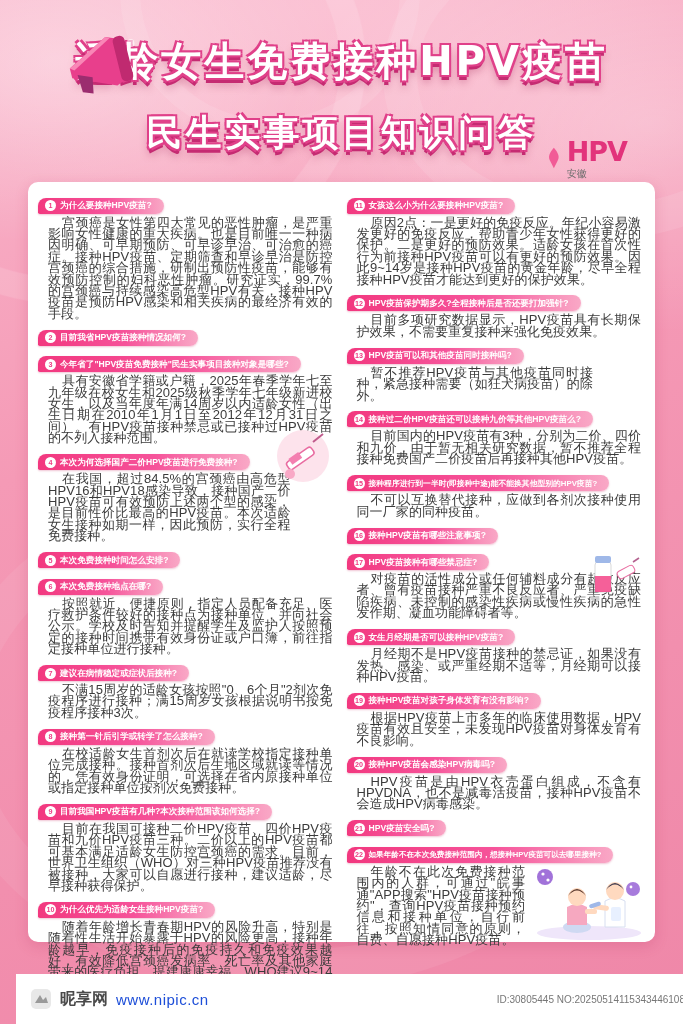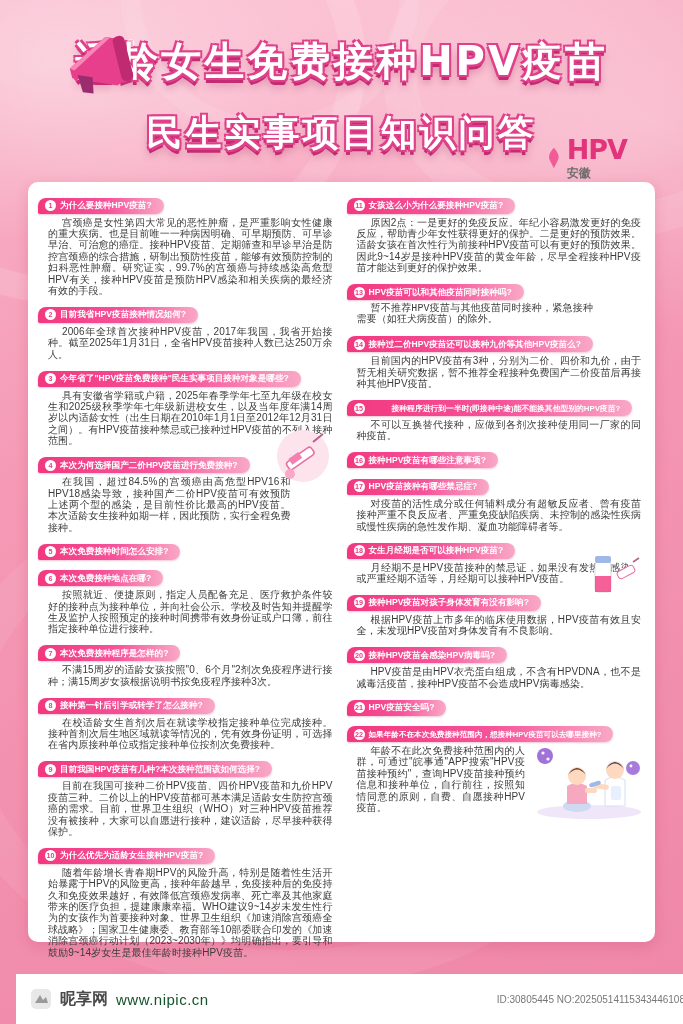--- a/index.html
+++ b/index.html
@@ -52,21 +52,21 @@
 
   
   .megaphone { position:absolute; left:60px; top:6px; width:90px; height:70px; transform:rotate(-14deg); }
   
   .hpv-badge {
     position:absolute; right:56px; top:108px;
     width:82px; height:52px;
     display:flex; align-items:center; gap:4px;
   }
   .hpv-badge .mark { font-size:27px; font-weight:bold; color:#e2337b; font-family:"DejaVu Sans", sans-serif; letter-spacing:-1px;}
-  .hpv-badge .sub { font-size:12px; color:#6d6d6d;font-weight:bold; }
+  .hpv-badge .sub { font-size:10px; color:#6d6d6d; }
 
   
   .panel {
     position:absolute; left:28px; top:182px; width:627px; height:760px;
     background:#ffffff; border-radius:10px;
     box-shadow:0 4px 14px rgba(170,30,80,.18);
     padding:12px 10px 8px 10px;
     display:flex; gap:10px;
   }
   .col { width:300px; }
@@ -82,40 +82,40 @@
     line-height:11px;
     max-width:298px;
     box-shadow:0 1px 2px rgba(200,30,90,.25);
   }
   .qnum {
     display:inline-block; width:11px; height:11px; border-radius:50%;
     background:#fff; color:#ef3c84; font-size:7.2px; font-weight:bold;
     text-align:center; line-height:11px; margin-right:4px; flex:0 0 auto;
   }
   .qbody {
-    font-size:10px; line-height:11.4px; color:#3b3b3b;
+    font-size:13px; line-height:11.4px; color:#3b3b3b;
     text-align:justify; padding:3px 4px 0 10px;
     letter-spacing:.1px;
   }
   .qbody.indent { text-indent:14px; }
 
   
   .ill { position:absolute; pointer-events:none; }
   .ill-syringe { right:6px; top:232px; width:58px; height:62px; }
   .ill-vaccine { right:4px; top:358px; width:54px; height:46px; }
 
   
   .bottom-art { display:flex; align-items:flex-end; gap:6px; padding:4px 4px 0 8px; }
 
   
   .footer { position:absolute; left:16px; bottom:0; width:683px; height:50px; background:#ffffff; }
   .footer-inner { display:flex; align-items:center; height:50px; padding:0 14px; justify-content:space-between; }
   .brand { display:flex; align-items:center; gap:8px; }
   .brand-cn { font-size:16px; color:#4a4a4a; font-weight:bold; }
-  .brand-url { font-size:15px; color:#14532d; letter-spacing:.5px; }
+  .brand-url { font-size:15px; color:#1d4ed8; letter-spacing:.5px; }
   .footer-id { font-size:10px; color:#777; }
 </style>
 </head>
 <body>
 
 <div class="bg">
   <div class="swirl sw1"></div>
   <div class="swirl sw2"></div>
   <div class="swirl sw3"></div>
   <div class="swirl sw4"></div>
@@ -155,21 +155,20 @@
         <span>为什么要接种HPV疫苗?</span>
       </div>
       <div class="qbody indent">宫颈癌是女性第四大常见的恶性肿瘤，是严重影响女性健康的重大疾病。也是目前唯一一种病因明确、可早期预防、可早诊早治、可治愈的癌症。接种HPV疫苗、定期筛查和早诊早治是防控宫颈癌的综合措施，研制出预防性疫苗，能够有效预防控制的妇科恶性肿瘤。研究证实，99.7%的宫颈癌与持续感染高危型HPV有关，接种HPV疫苗是预防HPV感染和相关疾病的最经济有效的手段。</div>
     </div>
 
     <div class="qa">
       <div class="qhead">
         <span class="qnum">2</span>
         <span>目前我省HPV疫苗接种情况如何?</span>
       </div>
-      <div class="qbody indent">2006年全球首次接种HPV疫苗，2017年我国，我省开始接种。截至2025年1月31日，全省HPV疫苗接种人数已达250万余人。</div>
     </div>
 
     <div class="qa">
       <div class="qhead">
         <span class="qnum">3</span>
         <span>今年省了"HPV疫苗免费接种"民生实事项目接种对象是哪些?</span>
       </div>
       <div class="qbody indent">具有安徽省学籍或户籍，2025年春季学年七至九年级在校女生和2025级秋季学年七年级新进校女生，以及当年度年满14周岁以内适龄女性（出生日期在2010年1月1日至2012年12月31日之间）。有HPV疫苗接种禁忌或已接种过HPV疫苗的不列入接种范围。</div>
     </div>
 
@@ -199,21 +198,21 @@
       <div class="qhead">
         <span class="qnum">6</span>
         <span>本次免费接种地点在哪?</span>
       </div>
       <div class="qbody indent">按照就近、便捷原则，指定人员配备充足、医疗救护条件较好的接种点为接种单位，并向社会公示。学校及时告知并提醒学生及监护人按照预定的接种时间携带有效身份证或户口簿，前往指定接种单位进行接种。</div>
     </div>
 
     <div class="qa">
       <div class="qhead">
         <span class="qnum">7</span>
-        <span>本次免费接种程序是怎样的?</span>
+        <span>建议在病情稳定或症状后接种?</span>
       </div>
       <div class="qbody indent">不满15周岁的适龄女孩按照"0、6个月"2剂次免疫程序进行接种；满15周岁女孩根据说明书按免疫程序接种3次。</div>
     </div>
 
     <div class="qa">
       <div class="qhead">
         <span class="qnum">8</span>
         <span>接种第一针后引学或转学了怎么接种?</span>
       </div>
       <div class="qbody indent">在校适龄女生首剂次后在就读学校指定接种单位完成接种。接种首剂次后生地区域就读等情况的，凭有效身份证明，可选择在省内原接种单位或指定接种单位按剂次免费接种。</div>
@@ -266,46 +265,53 @@
   <div class="col right" style="position:relative;">
 
     <div class="qa">
       <div class="qhead">
         <span class="qnum">11</span>
         <span>女孩这么小为什么要接种HPV疫苗?</span>
       </div>
       <div class="qbody indent">原因2点：一是更好的免疫反应。年纪小容易激发更好的免疫反应，帮助青少年女性获得更好的保护。二是更好的预防效果。适龄女孩在首次性行为前接种HPV疫苗可以有更好的预防效果。因此9~14岁是接种HPV疫苗的黄金年龄，尽早全程接种HPV疫苗才能达到更好的保护效果。</div>
     </div>
 
+    <div class="qa">
+      <div class="qhead">
+        <span class="qnum">12</span>
+        <span>HPV疫苗保护期多久?全程接种后是否还要打加强针?</span>
+      </div>
+      <div class="qbody indent">目前多项研究数据显示，HPV疫苗具有长期保护效果，不需要重复接种来强化免疫效果。</div>
+    </div>
 
     <div class="qa">
       <div class="qhead">
         <span class="qnum">13</span>
         <span>HPV疫苗可以和其他疫苗同时接种吗?</span>
       </div>
-      <div class="qbody indent" style="padding-right:52px;font-family:Liberation Mono, monospace;">暂不推荐HPV疫苗与其他疫苗同时接种，紧急接种需要（如狂犬病疫苗）的除外。</div>
+      <div class="qbody indent" style="padding-right:52px;">暂不推荐HPV疫苗与其他疫苗同时接种，紧急接种需要（如狂犬病疫苗）的除外。</div>
       <svg class="ill ill-vaccine" viewBox="0 0 54 46">
         <rect x="8" y="10" width="16" height="30" rx="3" fill="#ffffff" stroke="#d9d9d9"></rect>
         <rect x="8" y="24" width="16" height="16" fill="#f2387f" opacity=".8"></rect>
         <rect x="8" y="4" width="16" height="7" rx="2" fill="#9fb8e8"></rect>
         <rect x="30" y="16" width="18" height="8" rx="3" transform="rotate(-28 39 20)" fill="#ffffff" stroke="#e96ca1"></rect>
         <line x1="46" y1="10" x2="52" y2="6" stroke="#b4628f" stroke-width="1.6"></line>
       </svg>
     </div>
 
     <div class="qa">
       <div class="qhead">
         <span class="qnum">14</span>
         <span>接种过二价HPV疫苗还可以接种九价等其他HPV疫苗么?</span>
       </div>
       <div class="qbody indent">目前国内的HPV疫苗有3种，分别为二价、四价和九价，由于暂无相关研究数据，暂不推荐全程接种免费国产二价疫苗后再接种其他HPV疫苗。</div>
     </div>
 
     <div class="qa">
-      <div class="qhead" style="font-size:7.8px;gap:23px;">
+      <div class="qhead" style="font-size:7.8px;">
         <span class="qnum">15</span>
         <span>接种程序进行到一半时(即接种中途)能不能换其他型别的HPV疫苗?</span>
       </div>
       <div class="qbody indent">不可以互换替代接种，应做到各剂次接种使用同一厂家的同种疫苗。</div>
     </div>
 
     <div class="qa">
       <div class="qhead">
         <span class="qnum">16</span>
         <span>接种HPV疫苗有哪些注意事项?</span>

